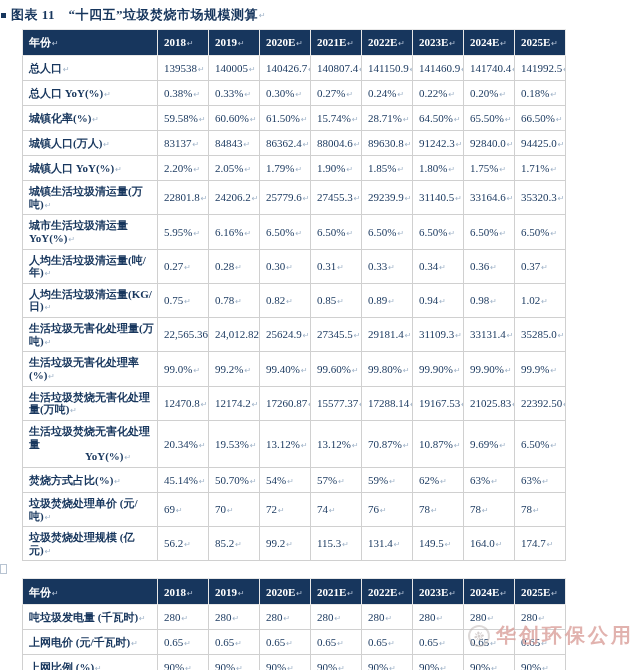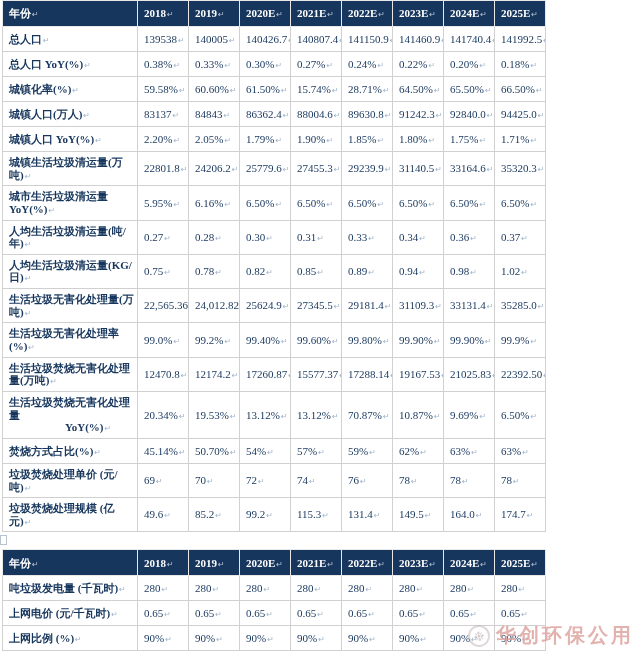--- a/index.html
+++ b/index.html
@@ -24,21 +24,21 @@
   .title-text {
     font-size:13px; font-weight:bold; letter-spacing:0.5px;
   }
   .mark {
     color:#9fb3c8; font-size:8px; font-weight:normal;
     font-family:"DejaVu Sans",sans-serif; margin-left:1px;
     vertical-align:baseline;
   }
   
   table.data-table {
-    width:544px; margin-left:2px;
+    width:544px; margin-left:22px;
     border-collapse:collapse; table-layout:fixed;
   }
   .data-table col.c-label { width:135px; }
   .data-table th, .data-table td {
     border:1px solid #d0d0d0;
     font-size:11px; line-height:1.15;
     padding:4px 1px 4px 6px;
     vertical-align:middle;
     color:#17365D;
     overflow:hidden; white-space:nowrap;
@@ -80,20 +80,25 @@
     font-size:20px; font-weight:bold; letter-spacing:3px;
     color:rgba(201,115,108,0.55);
     text-shadow:0 0 1px rgba(255,255,255,0.6);
   }
 </style>
 </head>
 <body>
 
 <div class="page">
 
+  <div class="title-row">
+    <span class="title-bullet"></span>
+    <span class="title-text">图表 11　“十四五”垃圾焚烧市场规模测算</span>
+    <span class="mark">↵</span>
+  </div>
 
   <div>
       <table class="data-table">
         <colgroup>
           <col class="c-label">
           <col>
           <col>
           <col>
           <col>
           <col>
@@ -278,21 +283,21 @@
             <td><span>70</span><span class="mark">↵</span></td>
             <td><span>72</span><span class="mark">↵</span></td>
             <td><span>74</span><span class="mark">↵</span></td>
             <td><span>76</span><span class="mark">↵</span></td>
             <td><span>78</span><span class="mark">↵</span></td>
             <td><span>78</span><span class="mark">↵</span></td>
             <td><span>78</span><span class="mark">↵</span></td>
           </tr>
           <tr>
             <td class="lbl"><span>垃圾焚烧处理规模 (亿元)</span><span class="mark">↵</span></td>
-            <td><span>49.6</span><span class="mark">↵</span></td>
+            <td><span>56.2</span><span class="mark">↵</span></td>
             <td><span>85.2</span><span class="mark">↵</span></td>
             <td><span>99.2</span><span class="mark">↵</span></td>
             <td><span>115.3</span><span class="mark">↵</span></td>
             <td><span>131.4</span><span class="mark">↵</span></td>
             <td><span>149.5</span><span class="mark">↵</span></td>
             <td><span>164.0</span><span class="mark">↵</span></td>
             <td><span>174.7</span><span class="mark">↵</span></td>
           </tr>
         </tbody>
       </table>

